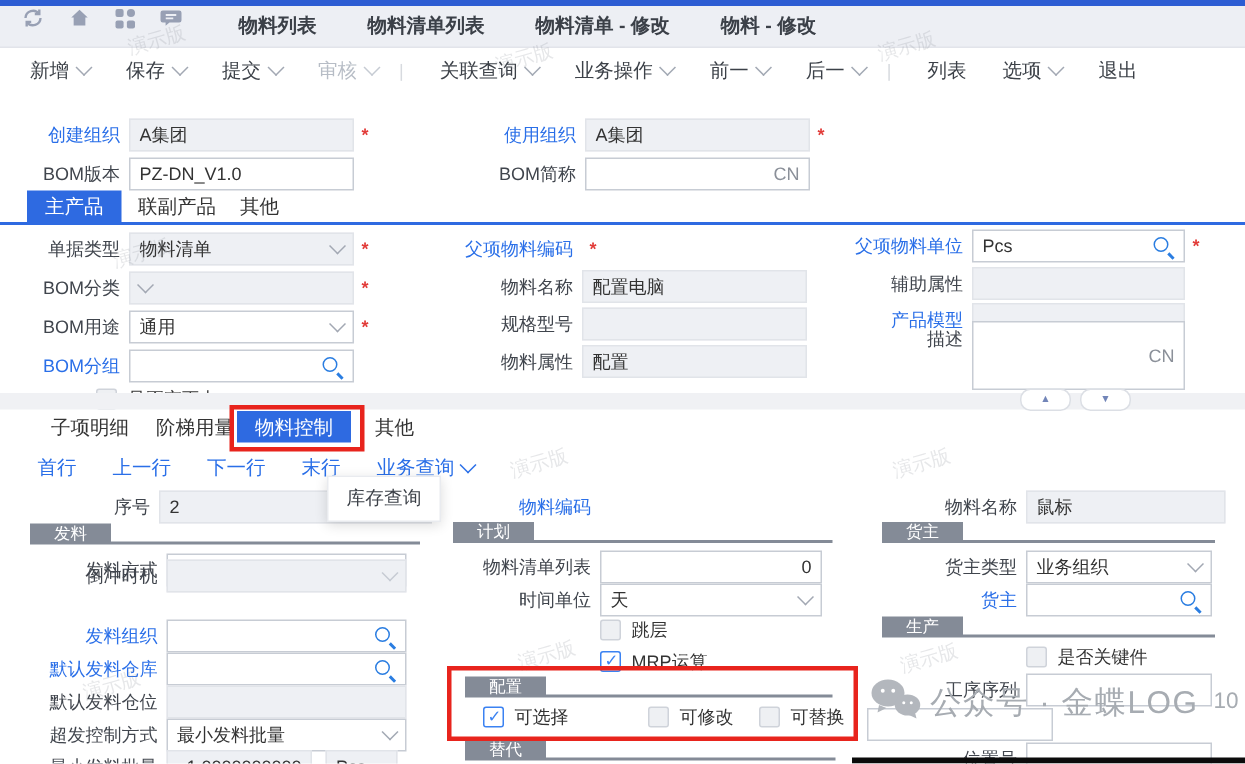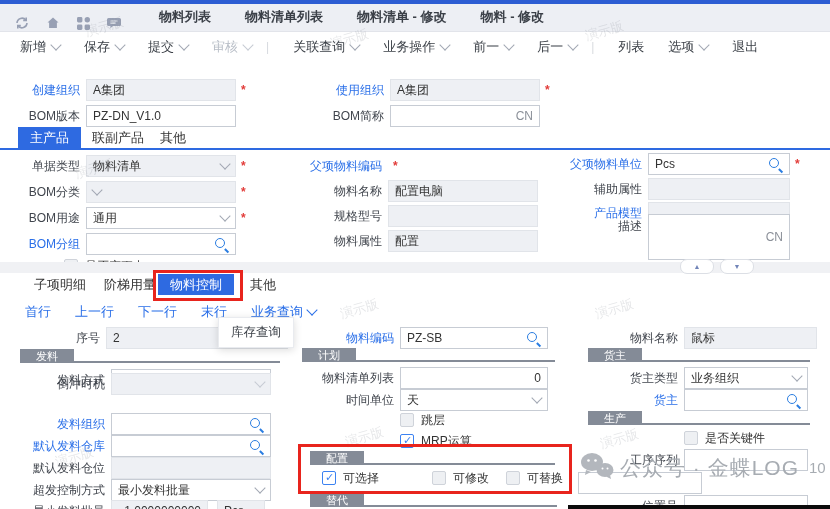--- a/index.html
+++ b/index.html
@@ -1,21 +1,21 @@
 <!DOCTYPE html>
 <html><head>
 <meta charset="utf-8">
 <style>
   html,body{margin:0;padding:0}
   body{width:830px;height:509px;position:relative;overflow:hidden;background:#fff;
        font-family:"Liberation Sans","DejaVu Sans",sans-serif;font-size:12px;color:#333}
   
   .topstrip{position:absolute;left:0;top:0;width:830px;height:4px;background:#2d5dd3}
   .tabbar{position:absolute;left:0;top:4px;width:830px;height:27px;background:#edeff4;
-          border-bottom:1px solid #e2e4ea;display:flex;align-items:flex-end}
+          border-bottom:1px solid #e2e4ea;display:flex;align-items:flex-start}
   .winicons{display:flex;align-items:center;gap:15px;padding:0 20px 0 14px}
   .winicons svg{display:block}
   .wtab{font-weight:bold;font-size:13px;color:#3b4048;padding:0 17px;height:27px;line-height:26px;position:relative;white-space:nowrap}
   .wtab.active{color:#2668f0}
   .wtab.active::after{content:"";position:absolute;left:10px;right:18px;bottom:0;height:3px;background:#2668f0}
   .wclose{font-weight:normal;color:#7e9bee;margin-left:6px;font-size:12px}
   
   .toolbar{position:absolute;left:0;top:32px;width:830px;height:30px;display:flex;align-items:center;padding-left:20px;box-sizing:border-box}
   .tb{display:flex;align-items:center;gap:6px;margin-right:24px;font-size:13px;color:#3c4148;white-space:nowrap}
   .tb.dis{color:#b7bdc6}
@@ -353,24 +353,20 @@
   <div class="f ro" style="width:97px">
       <span class="v num">1.0000000000</span>
     </div>
   <div class="f ro" style="width:48px;margin-left:9px">
       <span class="v">Pcs</span>
     </div>
 </div>
 
 <div class="fr" style="left:302px;top:327px">
   <span class="fl link" style="width:92px">物料编码</span>
-  <div class="f" style="width:148px">
-      <span class="v">PZ-SB</span>
-      <span class="mag"></span>
-    </div>
 </div>
 <div class="grp" style="left:302px;top:346px;width:253px">
   <span class="gtab">计划</span>
     <span class="gline"></span>
 </div>
 <div class="fr" style="left:302px;top:367px">
   <span class="fl" style="width:92px">物料清单列表</span>
   <div class="f" style="width:148px">
       <span class="v num">0</span>
     </div>

